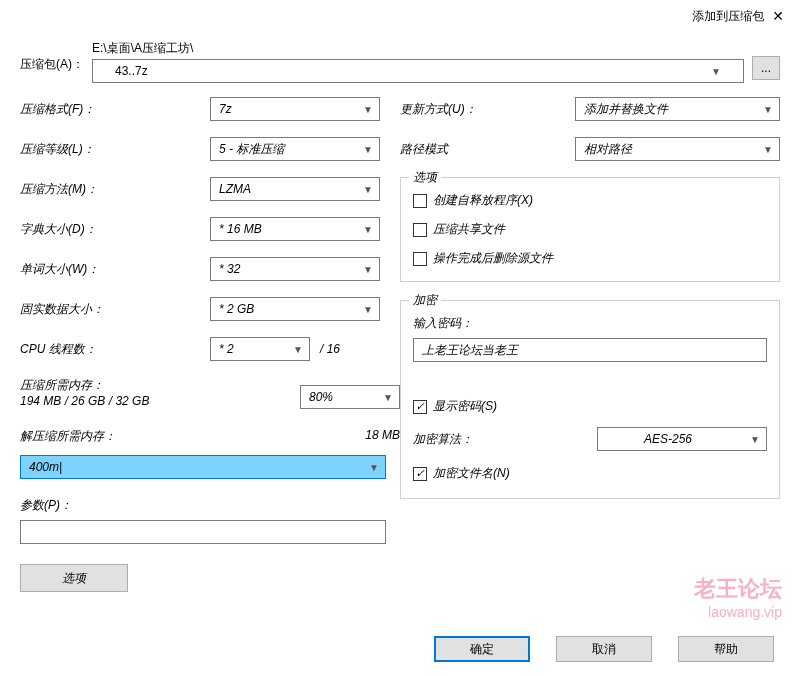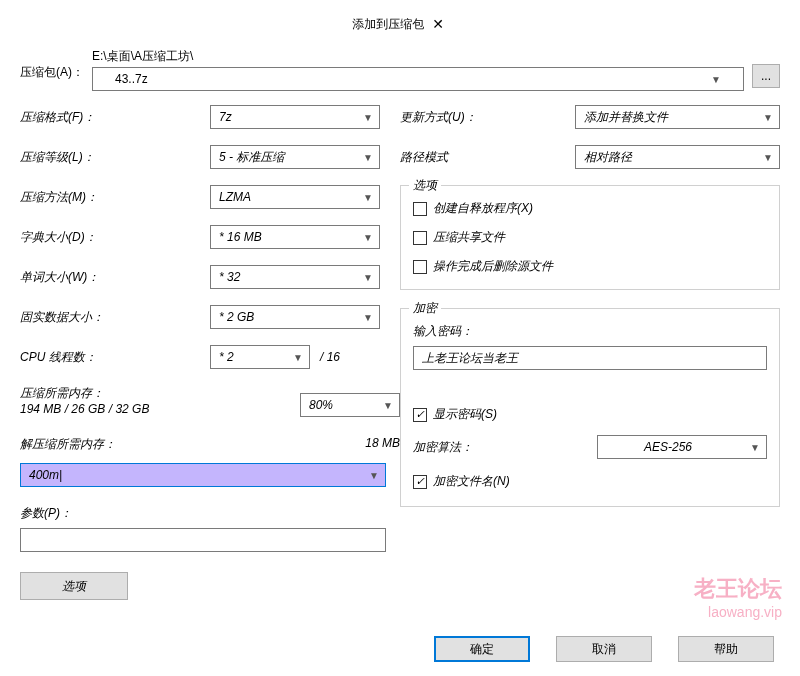--- a/index.html
+++ b/index.html
@@ -8,23 +8,23 @@
   font-size: 12px;
   background: #fff;
   color: #000;
   width: 800px;
   height: 676px;
   position: relative;
   overflow: hidden;
 }
 .titlebar {
   display: flex;
-  justify-content: center;
-  align-items: center;
-  padding: 14px 8px 6px 12px;
+  justify-content: flex-end;
+  align-items: center;
+  padding: 6px 8px 6px 12px;
   font-size: 12px;
 }
 .close-x {
   font-size: 14px;
   padding: 2px 8px;
   cursor: pointer;
 }
 .content {
   padding: 0 20px;
 }
@@ -112,21 +112,21 @@
 
 .mem-row { margin-bottom: 4px; }
 .mem-val { margin-bottom: 16px; }
 .decomp-row { display: flex; justify-content: space-between; margin-bottom: 10px; }
 
 .split-label { margin-bottom: 6px; }
 .split-select {
   width: 366px;
   height: 24px;
   border: 1px solid #0078d7;
-  background: #c4b5fd;
+  background: #7dd3fc;
   display: flex;
   align-items: center;
   justify-content: space-between;
   padding: 0 6px 0 8px;
   margin-bottom: 18px;
 }
 .split-select .caret { font-size: 10px; color: #555; }
 
 .param-label { margin-bottom: 6px; }
 .param-input {

